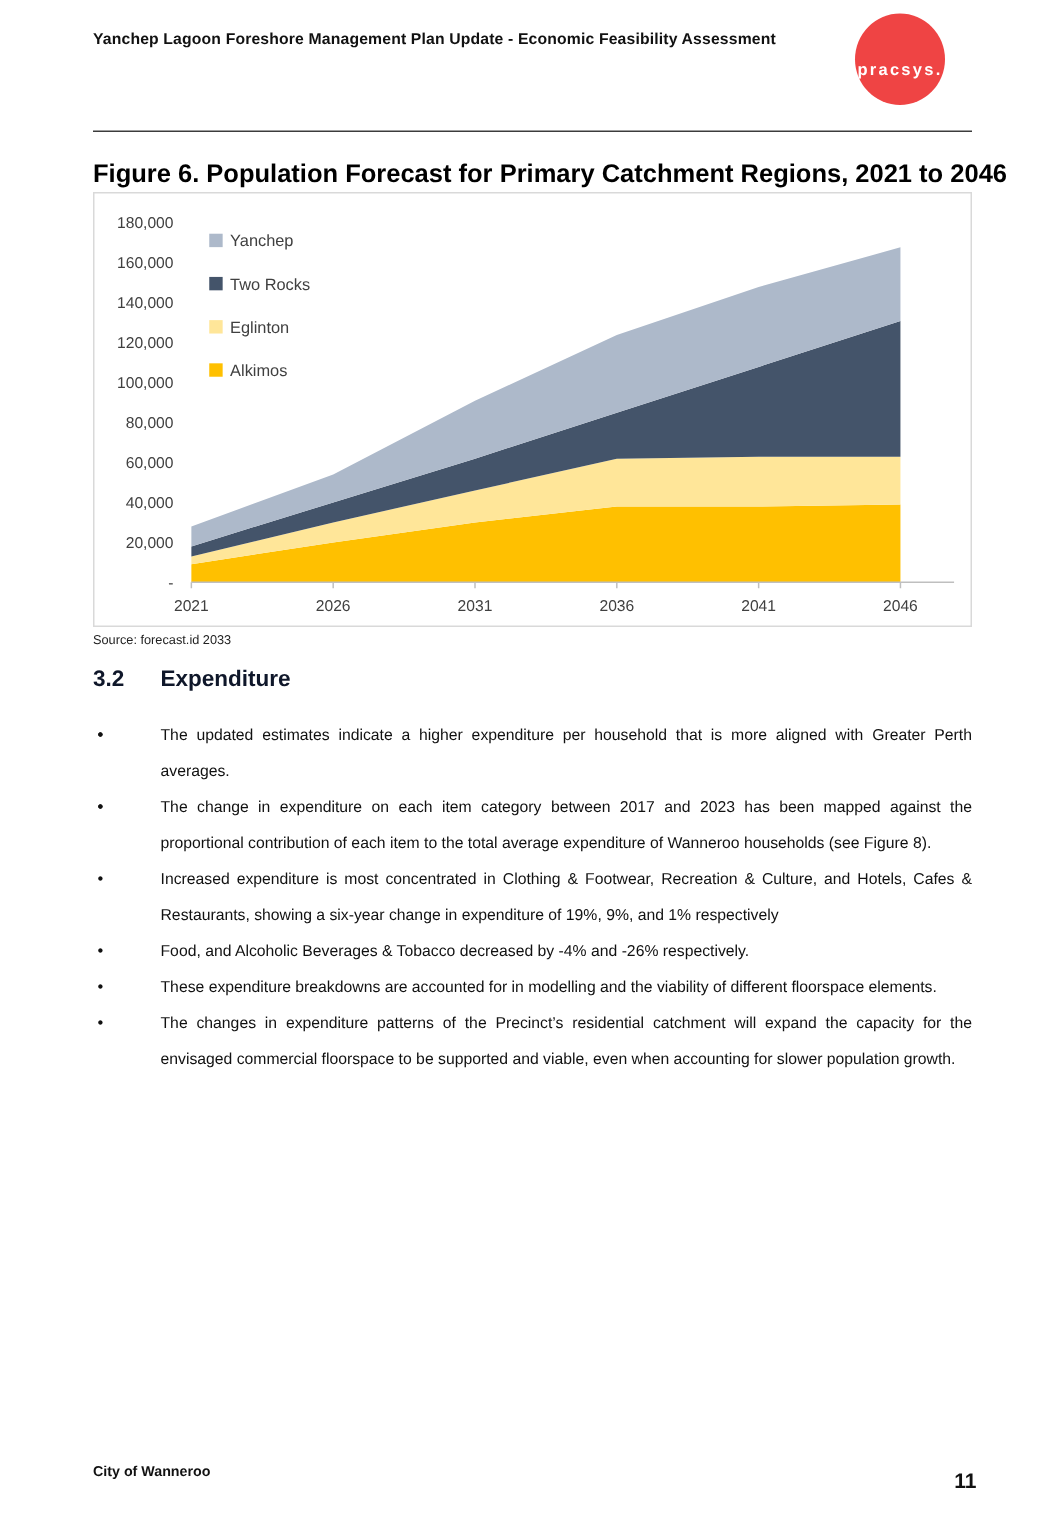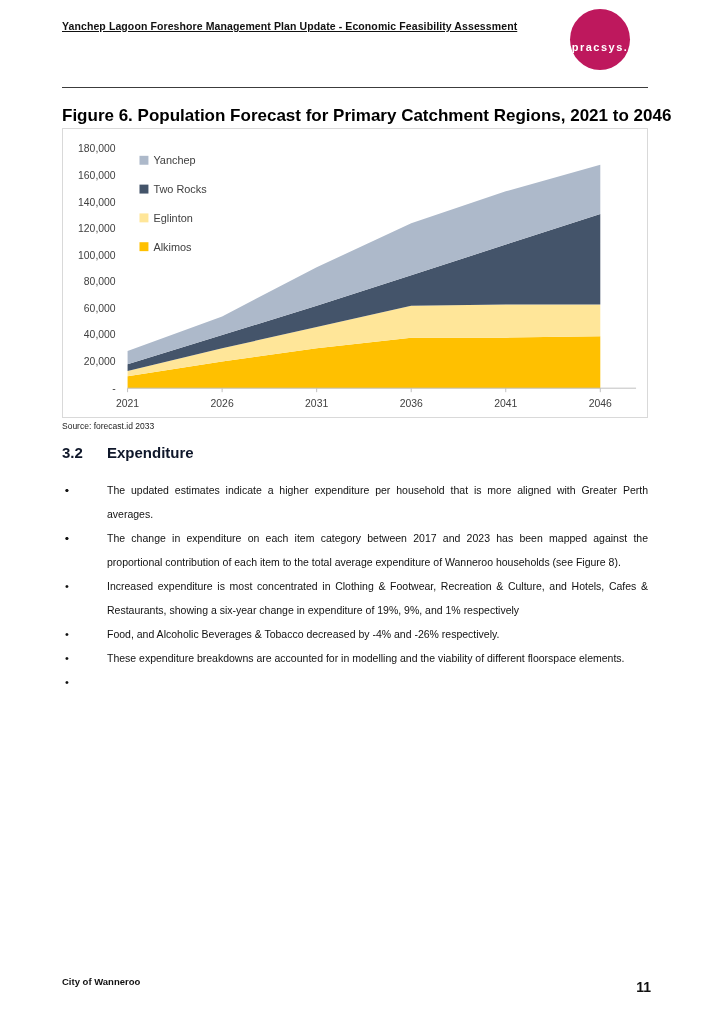--- a/index.html
+++ b/index.html
@@ -1,20 +1,20 @@
 <!DOCTYPE html>
 <html><head>
 <meta charset="utf-8">
 <style>
   * { margin:0; padding:0; box-sizing:border-box; }
   html,body { background:#ffffff; }
   body { font-family:"Liberation Sans", sans-serif; color:#1a1a1a; }
   .page { position:relative; width:706px; height:1022px; background:#fff; overflow:hidden; }
 
-  .header-title { position:absolute; left:62px; top:20px; font-size:10.5px; font-weight:600; letter-spacing:.1px; color:#111;text-decoration:underline; }
+  .header-title { position:absolute; left:62px; top:20px; font-size:10.5px; font-weight:600; letter-spacing:.1px; color:#111; }
   .logo { position:absolute; left:570px; top:9px; width:60px; height:61px; border-radius:50%;
           display:flex; align-items:center; justify-content:center; }
   .logo span { color:#fff; font-size:11px; font-weight:700; letter-spacing:1.5px; margin-top:14px; }
   .header-rule { position:absolute; left:62px; top:87px; width:586px; height:1px; background:#3c3c3c; }
 
   .figure-title { position:absolute; left:62px; top:106px; font-size:17px; font-weight:700; color:#000; }
 
   .chart-box { position:absolute; left:62px; top:128px; width:586px; height:290px;
                border:1px solid #d9d9d9; background:#fff; }
   .chart-box svg { display:block; width:100%; height:100%; }
@@ -33,21 +33,21 @@
   .footer-left { position:absolute; left:62px; top:976px; font-size:9.5px; font-weight:600; color:#111; }
   .footer-page { position:absolute; right:55px; top:979px; font-size:14px; font-weight:600; color:#111;text-align:right; }
 </style>
 </head>
 <body>
 
 <div class="page">
 
   <div class="header-title">Yanchep Lagoon Foreshore Management Plan Update - Economic Feasibility Assessment</div>
 
-  <div class="logo" style="background: #be185d;">
+  <div class="logo" style="background: #ef4444;">
     <span>pracsys.</span>
   </div>
 
   <div class="header-rule"></div>
 
   <div class="figure-title">Figure 6. Population Forecast for Primary Catchment Regions, 2021 to 2046</div>
 
   <div class="chart-box" id="chart">
       <svg viewBox="0 0 586 290" xmlns="http://www.w3.org/2000/svg">
         <polygon points="64.0,248.9 159.2,234.2 254.4,220.8 349.6,210.1 444.8,210.1 540.0,208.8 540.0,261 444.8,261 349.6,261 254.4,261 159.2,261 64.0,261" fill="#ffc000"></polygon>
@@ -103,19 +103,19 @@
   </div>
 
   <ul class="bullet-list" id="bullets">
       <li><span class="dot">•</span></li>
       <li><span class="dot">•</span><span>The updated estimates indicate a higher expenditure per household that is more aligned with Greater Perth averages.</span></li>
       <li><span class="dot">•</span></li>
       <li><span class="dot">•</span><span>The change in expenditure on each item category between 2017 and 2023 has been mapped against the proportional contribution of each item to the total average expenditure of Wanneroo households (see Figure 8).</span></li>
       <li><span class="dot">•</span><span>Increased expenditure is most concentrated in Clothing &amp; Footwear, Recreation &amp; Culture, and Hotels, Cafes &amp; Restaurants, showing a six-year change in expenditure of 19%, 9%, and 1% respectively</span></li>
       <li><span class="dot">•</span><span>Food, and Alcoholic Beverages &amp; Tobacco decreased by -4% and -26% respectively.</span></li>
       <li><span class="dot">•</span><span>These expenditure breakdowns are accounted for in modelling and the viability of different floorspace elements.</span></li>
-      <li><span class="dot">•</span></li>
+      <li><span class="dot">•</span><span>The changes in expenditure patterns of the Precinct’s residential catchment will expand the capacity for the envisaged commercial floorspace to be supported and viable, even when accounting for slower population growth.</span></li>
     </ul>
 
   <div class="footer-left">City of Wanneroo</div>
   <div class="footer-page">11</div>
 
 </div>
 
 </body></html>

